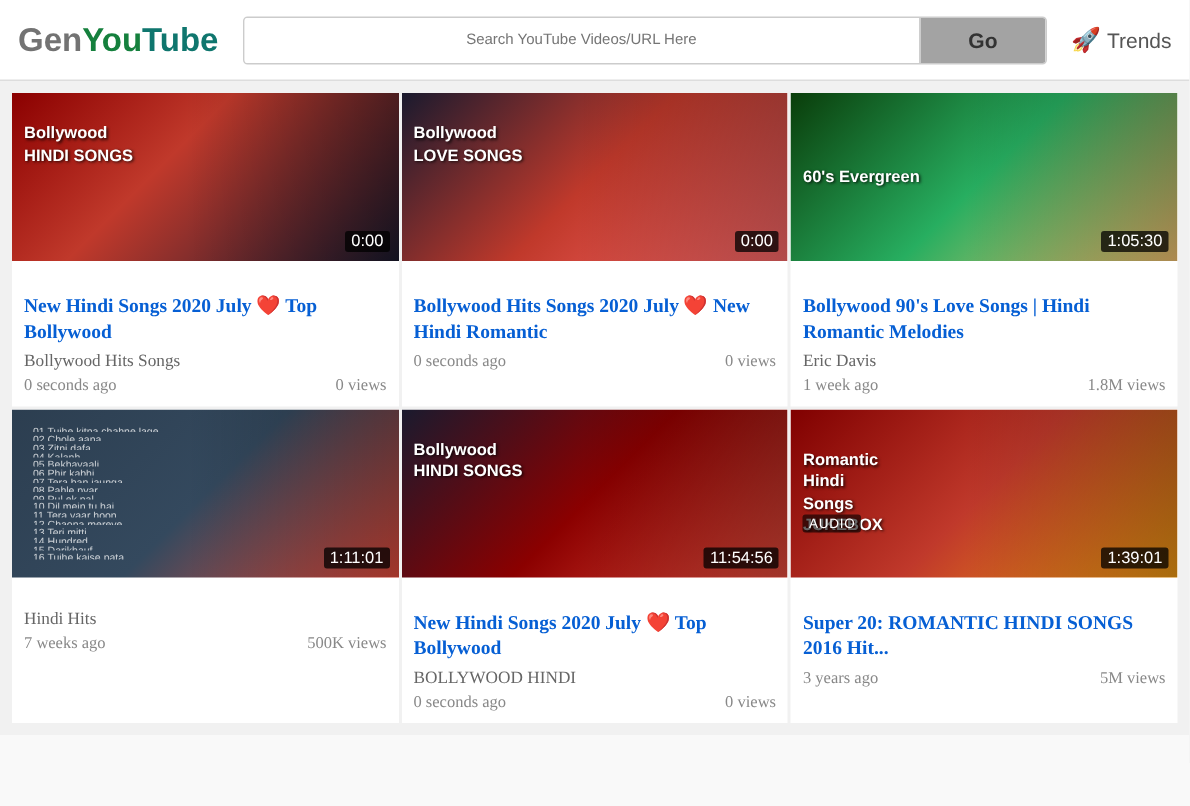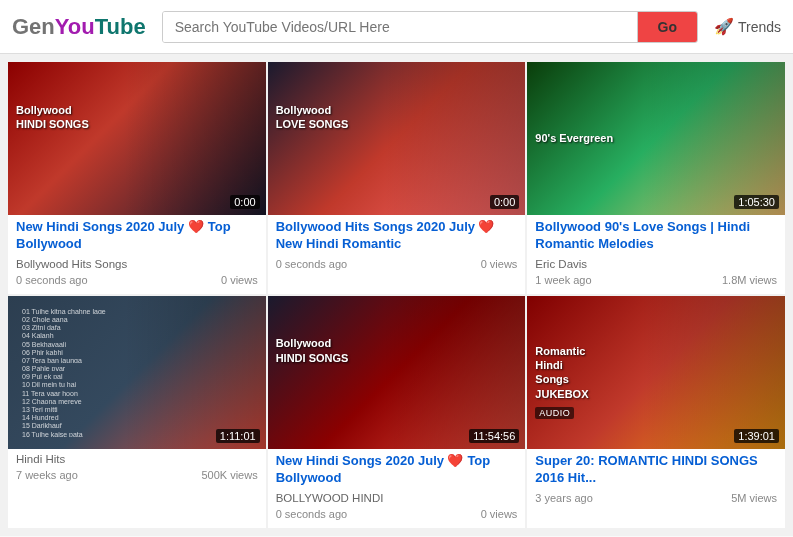--- a/index.html
+++ b/index.html
@@ -14,42 +14,43 @@
       border-bottom: 1px solid #ddd;
       height: 54px;
     }
     .logo {
       font-size: 22px;
       font-weight: bold;
       margin-right: 16px;
       white-space: nowrap;
     }
     .logo-gen { color: #737373; }
-    .logo-you { color: #a21caf; }
+    .logo-you { color: #15803d; }
     .logo-tube { color: #0f766e; }
     .search-bar {
       display: flex;
       flex: 1;
       border: 1px solid #ccc;
       border-radius: 3px;
       overflow: hidden;
     }
     .search-input {
       flex: 1;
       padding: 7px 12px;
       border: none;
       outline: none;
-      font-size: 14px;
+      font-size: 10px;
       color: #999;
+      text-align: center;
     }
     .search-btn {
-      background: #ef4444;
+      background: #a3a3a3;
       border: none;
       border-left: 1px solid #ccc;
-      padding: 7px 20px;
+      padding: 7px 32px;
       cursor: pointer;
       font-size: 14px;
       font-weight: bold;
       color: #333;
     }
     .trends-btn {
       display: flex;
       align-items: center;
       margin-left: 16px;
       font-size: 14px;
@@ -67,21 +68,21 @@
       padding: 8px;
       background: #f1f1f1;
     }
     .video-card {
       background: #fff;
       overflow: hidden;
     }
     .thumbnail-wrap {
       position: relative;
       width: 100%;
-      height: 153px;
+      height: 112px;
       background: #000;
       overflow: hidden;
     }
     .duration-badge {
       position: absolute;
       bottom: 6px;
       right: 6px;
       background: rgba(0,0,0,0.75);
       color: #fff;
       font-size: 11px;
@@ -116,21 +117,22 @@
     }
     .thumb-face {
       position: absolute;
       right: 0; top: 0; bottom: 0;
       width: 55%;
       background: linear-gradient(to right, transparent, rgba(0,0,0,0.3));
     }
 
     
     .card-info {
-      padding: 4px 8px 8px;
+      padding: 22px 8px 8px;
+      font-family: Liberation Serif, serif;
     }
     .card-title {
       font-size: 13px;
       color: #065fd4;
       font-weight: bold;
       line-height: 1.3;
       margin-bottom: 5px;
       display: -webkit-box;
       -webkit-line-clamp: 2;
       -webkit-box-orient: vertical;
@@ -249,21 +251,21 @@
         <span>0 seconds ago</span>
         <span>0 views</span>
       </div>
     </div>
   </div>
     <div class="video-card">
     <div class="thumbnail-wrap thumb-3">
       <div class="thumb-face"></div>
       <div class="thumb-overlay">
 
-          <div class="thumb-main-text">90's Evergreen</div>
+          <div class="thumb-main-text">60's Evergreen</div>
 
       </div>
 
       <div class="duration-badge">1:05:30</div>
     </div>
     <div class="card-info">
       <div class="card-title">Bollywood 90's Love Songs | Hindi Romantic Melodies</div>
       <div class="card-channel">Eric Davis</div>
       <div class="card-meta">
         <span>1 week ago</span>

